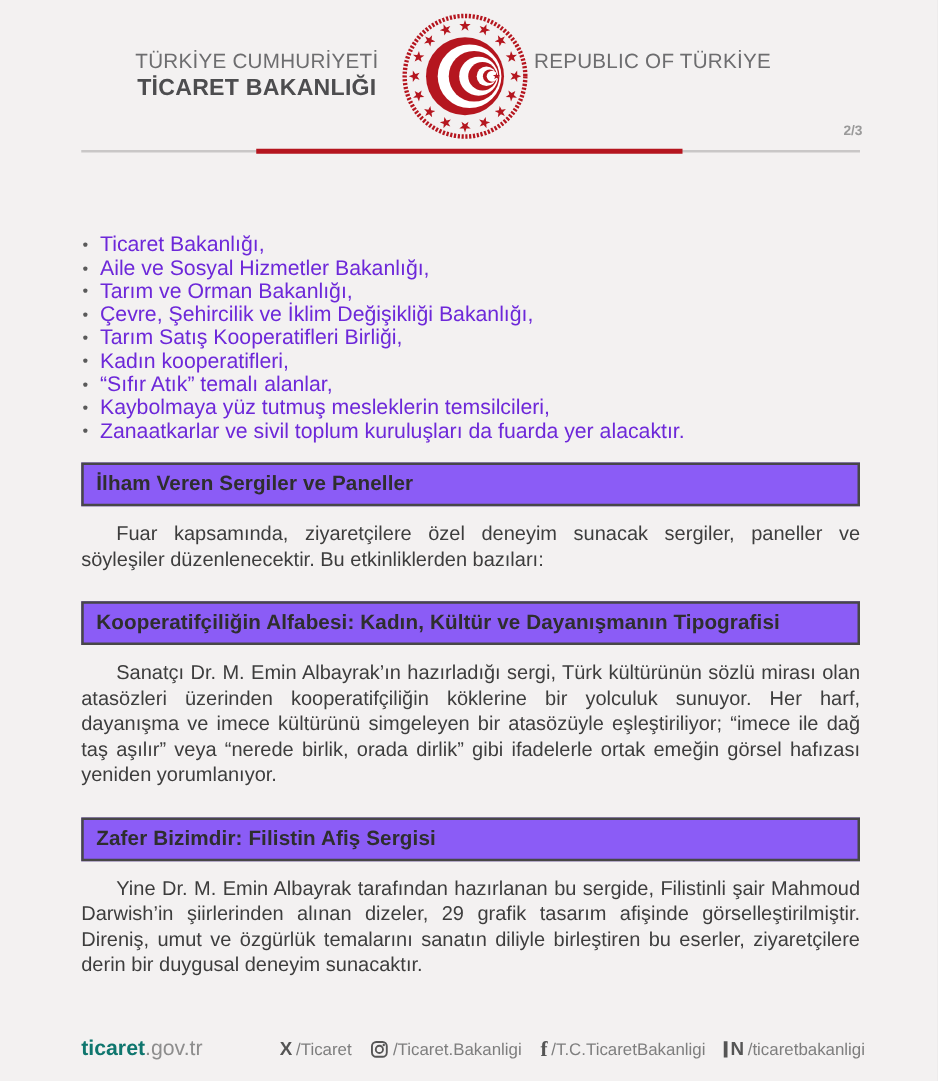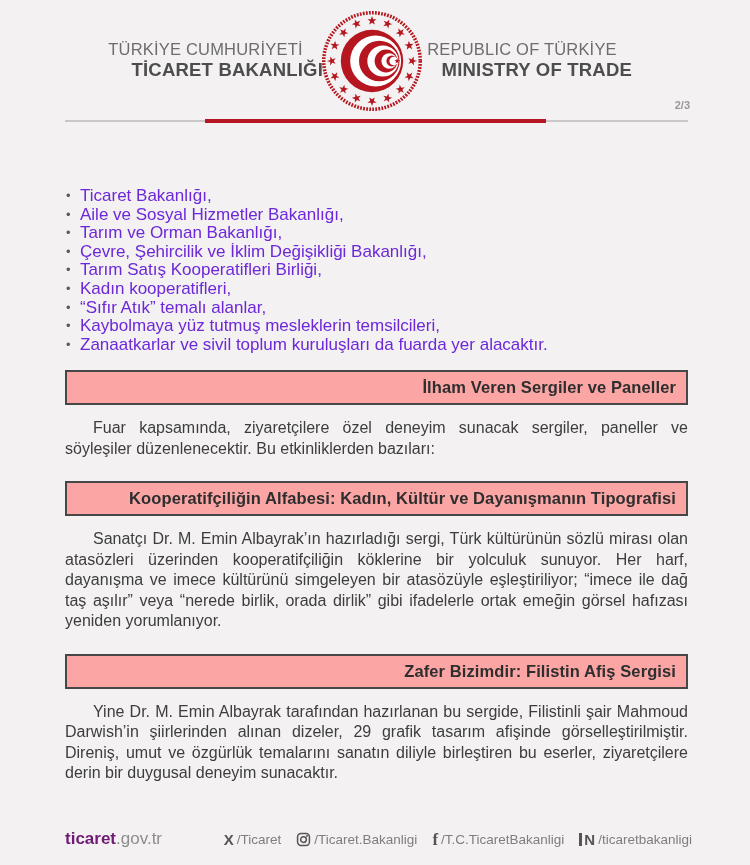--- a/index.html
+++ b/index.html
@@ -13,21 +13,21 @@
     color:#3d3d3d;
     overflow:hidden;
   }
 
   
   .header { position:relative; height:122px; }
   .h-block { position:absolute; text-align:center; }
   .h-block.left  { left:88px;  top:40px; width:235px; }
   .h-block.right { left:412px; top:40px; width:220px; }
   .h-line1 { font-size:16.5px; font-weight:400; color:#6d6d6f; letter-spacing:.2px; white-space:nowrap; }
-  .h-line2 { font-size:18.5px; font-weight:700; color:#4d4d4f; letter-spacing:.2px; white-space:nowrap;text-align:right; }
+  .h-line2 { font-size:18.5px; font-weight:700; color:#4d4d4f; letter-spacing:.2px; white-space:nowrap; }
   .logo { position:absolute; left:320px; top:9px; width:104px; height:104px; }
   .page-indicator {
     position:absolute; right:60px; top:99px;
     font-size:11px; font-weight:700; color:#9a9a9a;
   }
   .divider { position:absolute; left:65px; top:120px; width:623px; height:2px; background:#c9c7c7; }
   .divider .red-seg { position:absolute; left:140px; top:-1px; width:341px; height:4px; background:#b5161f; }
 
   
   .content { padding:42px 62px 0 65px; }
@@ -41,36 +41,36 @@
   .bullets li {
     position:relative; padding-left:15px;
     font-size:17px; line-height:18.6px; color:#6d28d9;
   }
   .bullets li::before {
     content:"•"; position:absolute; left:1px; top:0;
     color:#5a5a5a; font-size:13px;
   }
   .section-box {
     margin-top:16px;
-    border:2px solid #474747; background:#fca5a5;
-    text-align:right; padding:6px 10px;
+    border:2px solid #474747; background:#8b5cf6;
+    text-align:left; padding:6px 10px;
   }
   .section-box h2 {
     font-size:16.5px; font-weight:700; color:#2e2e2e; letter-spacing:.1px;
   }
   .mt-18 { margin-top:22px; }
   .after-box { margin-top:13px; }
 
   
   .footer {
     position:absolute; left:65px; right:58px; bottom:16px;
     display:flex; align-items:center; justify-content:space-between;
   }
   .site { font-size:17px; color:#8d8d8d; }
-  .site b { color:#701a75; font-weight:700; }
+  .site b { color:#0f766e; font-weight:700; }
   .socials { display:flex; align-items:center; gap:15px; }
   .social { display:flex; align-items:center; gap:3px; font-size:13.5px; color:#7e7e7e; }
   .glyph { font-weight:800; color:#555; font-size:15px; line-height:1; }
   .glyph.fb { font-family:"Liberation Serif", serif; font-weight:700; font-size:17px; }
   .ig-svg { width:15px; height:15px; display:block; }
   .n-wrap { display:flex; align-items:center; gap:2px; }
   .n-bar { display:block; width:3px; height:13px; background:#555; }
 </style>
 </head>
 <body>
@@ -115,21 +115,20 @@
       <circle cx="60.5" cy="50" r="15" fill="#ffffff"></circle>
       <circle cx="63.5" cy="50" r="11" fill="#b5161f"></circle>
       <circle cx="66.5" cy="50" r="7.5" fill="#ffffff"></circle>
       <circle cx="69" cy="50" r="5.2" fill="#b5161f"></circle>
       <circle cx="70.9" cy="50" r="4.2" fill="#ffffff"></circle>
       <use href="#star" transform="translate(74.2,50) scale(0.62)" fill="#b5161f"></use>
     </svg>
 
     <div class="h-block right">
       <div class="h-line1">REPUBLIC OF TÜRKİYE</div>
-      <div class="h-line2">MINISTRY OF TRADE</div>
     </div>
 
     <div class="page-indicator">2/3</div>
     <div class="divider">
       <div class="red-seg"></div>
     </div>
   </div>
 
   <div class="content">
 

